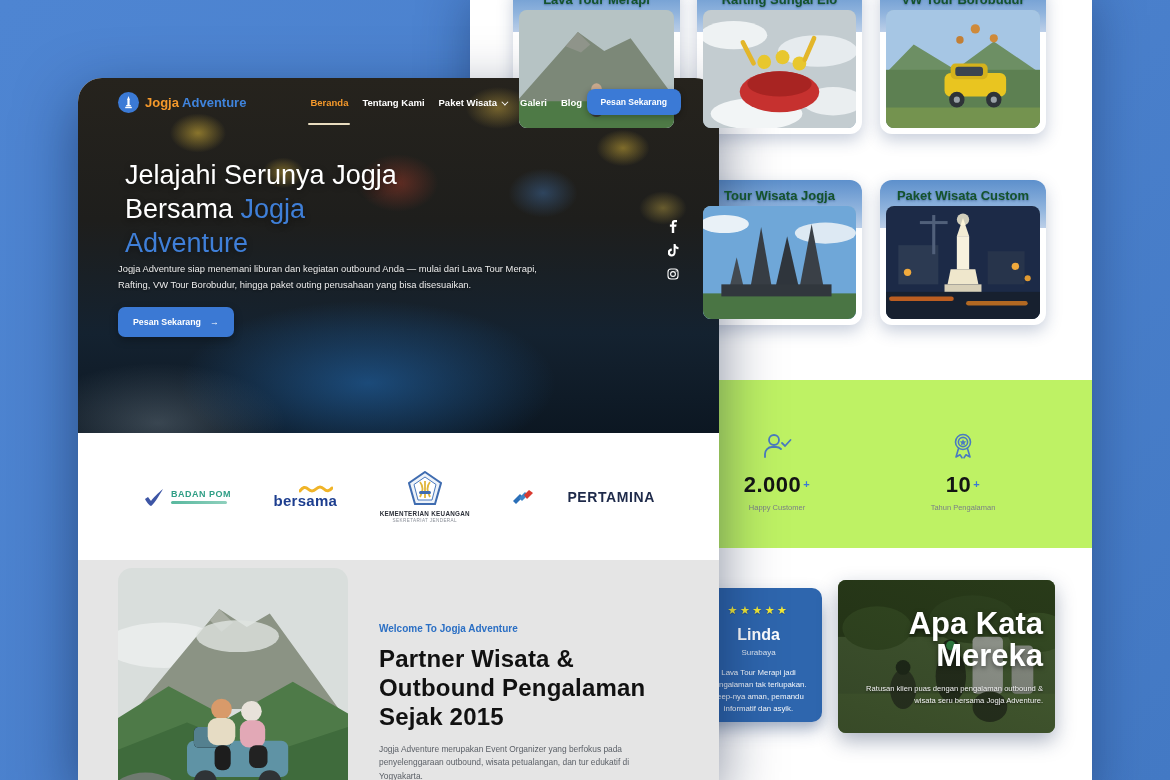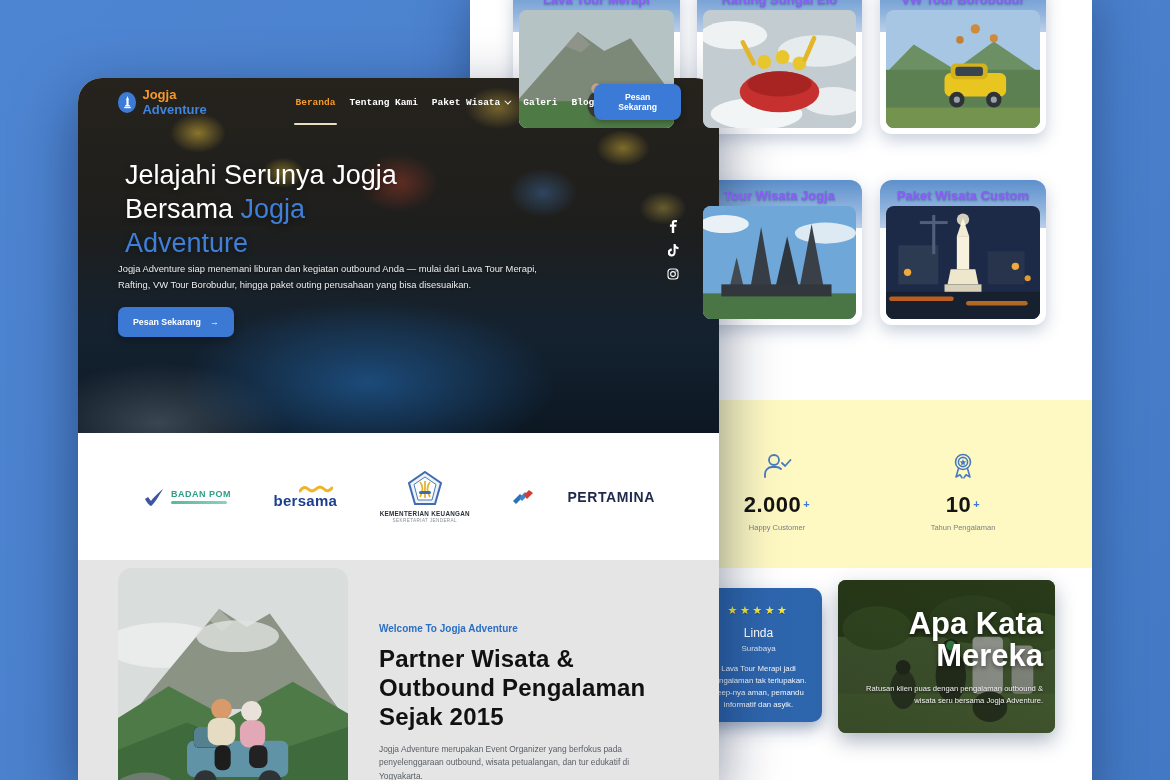--- a/index.html
+++ b/index.html
@@ -18,51 +18,51 @@
   .pkg-card {
     position:absolute; border-radius:12px; background:#fff;
     box-shadow:0 6px 16px rgba(30,60,110,.25); overflow:hidden;
   }
   .pkg-card .band {
     position:absolute; left:0; right:0; top:0; height:48px;
     background:linear-gradient(180deg,#5d90cc 0%, #8fb3dd 60%, #bccfe8 100%);
   }
   .pkg-card .pkg-title {
     position:absolute; left:0; right:0; top:8px; text-align:center;
-    color:#8b5cf6; font-weight:bold; font-size:13px;
+    color:#14532d; font-weight:bold; font-size:13px;
     text-shadow:0 1px 2px rgba(20,50,100,.45); z-index:2;
   }
   .pkg-card .pkg-img {
     position:absolute; left:6px; right:6px; top:26px; bottom:6px;
     border-radius:8px; overflow:hidden; z-index:1; background:#9db8c8;
   }
   .pkg-img svg { width:100%; height:100%; display:block; }
 
   .stats-section {
-    position:absolute; left:0; right:0; top:416px; height:168px; background:#fef9c3;
+    position:absolute; left:0; right:0; top:396px; height:168px; background:#bef264;
   }
   .stat {
     position:absolute; top:50px; width:150px; text-align:center;
   }
   .stat .stat-icon { height:34px; }
   .stat .stat-num { margin-top:8px; font-size:22px; font-weight:800; color:#141414; letter-spacing:.5px; }
   .stat .stat-plus { font-size:11px; font-weight:800; color:#3b79d4; vertical-align:4px; margin-left:2px; }
   .stat .stat-label { margin-top:5px; font-size:7.5px; color:#7a7f87; }
 
   .testi-ghost {
     position:absolute; left:233px; top:620px; width:118px; height:118px;
     background:#fdfdfd; border-radius:10px; box-shadow:0 4px 12px rgba(30,60,110,.18);
   }
   .testi-card {
     position:absolute; left:225px; top:604px; width:127px; height:134px;
     background:#2e66ae; border-radius:10px; box-shadow:0 8px 18px rgba(25,55,110,.3);
     color:#fff; text-align:center; padding:16px 10px 0;
   }
   .testi-card .stars { color:#f2e838; font-size:11px; letter-spacing:2.5px; text-shadow:0 1px 1px rgba(0,0,0,.25); }
-  .testi-card .t-name { margin-top:9px; font-size:12px; font-weight:normal; }
+  .testi-card .t-name { margin-top:9px; font-size:16px; font-weight:bold; }
   .testi-card .t-city { margin-top:4px; font-size:8px; color:rgba(255,255,255,.82); }
   .testi-card .t-text { margin-top:10px; font-size:7.8px; line-height:1.55; color:rgba(255,255,255,.95); }
 
   .quote-card {
     position:absolute; left:368px; top:596px; width:217px; height:153px;
     border-radius:8px; overflow:hidden; box-shadow:0 8px 20px rgba(20,40,80,.35);
   }
   .quote-card svg.scene { position:absolute; inset:0; width:100%; height:100%; }
   .quote-card .q-overlay { position:absolute; inset:0; background:linear-gradient(200deg, rgba(10,15,8,.25), rgba(10,15,8,.45)); }
   .quote-card .q-content { position:absolute; right:12px; top:28px; text-align:right; z-index:2; }
@@ -91,21 +91,21 @@
   }
   .site-header {
     position:absolute; left:40px; right:38px; top:11px; height:26px;
     display:flex; align-items:center; z-index:5;
   }
   .brand { display:flex; align-items:center; gap:6px; }
   .brand-badge { width:21px; height:21px; border-radius:50%; background:#3b7ad6; display:flex; align-items:center; justify-content:center; }
   .brand-name { font-size:13px; font-weight:800; }
   .brand-name .b1 { color:#f5992b; }
   .brand-name .b2 { color:#3f84dd; }
-  .main-nav { display:flex; align-items:center; gap:14px; margin-left:64px;font-family:Liberation Mono, monospace; }
+  .main-nav { display:flex; align-items:center; gap:14px; margin-left:64px; }
   .nav-item { color:#fff; font-size:9.5px; font-weight:bold; position:relative; cursor:pointer; white-space:nowrap; }
   .nav-item.active { color:#f5992b; }
   .nav-item.active::after {
     content:""; position:absolute; left:-2px; right:-2px; bottom:-17px; height:2px;
     background:#e9dcbf; border-radius:2px;
   }
   .nav-caret { display:inline-block; width:5px; height:5px; border-right:1.6px solid #fff; border-bottom:1.6px solid #fff; transform:rotate(45deg) translateY(-2px); margin-left:4px; }
   .header-cta {
     margin-left:auto; background:#3b7ad6; color:#fff; font-size:8.6px; font-weight:bold;
     padding:8px 14px; border-radius:8px; border:none; box-shadow:0 2px 6px rgba(0,0,0,.3); cursor:pointer;

